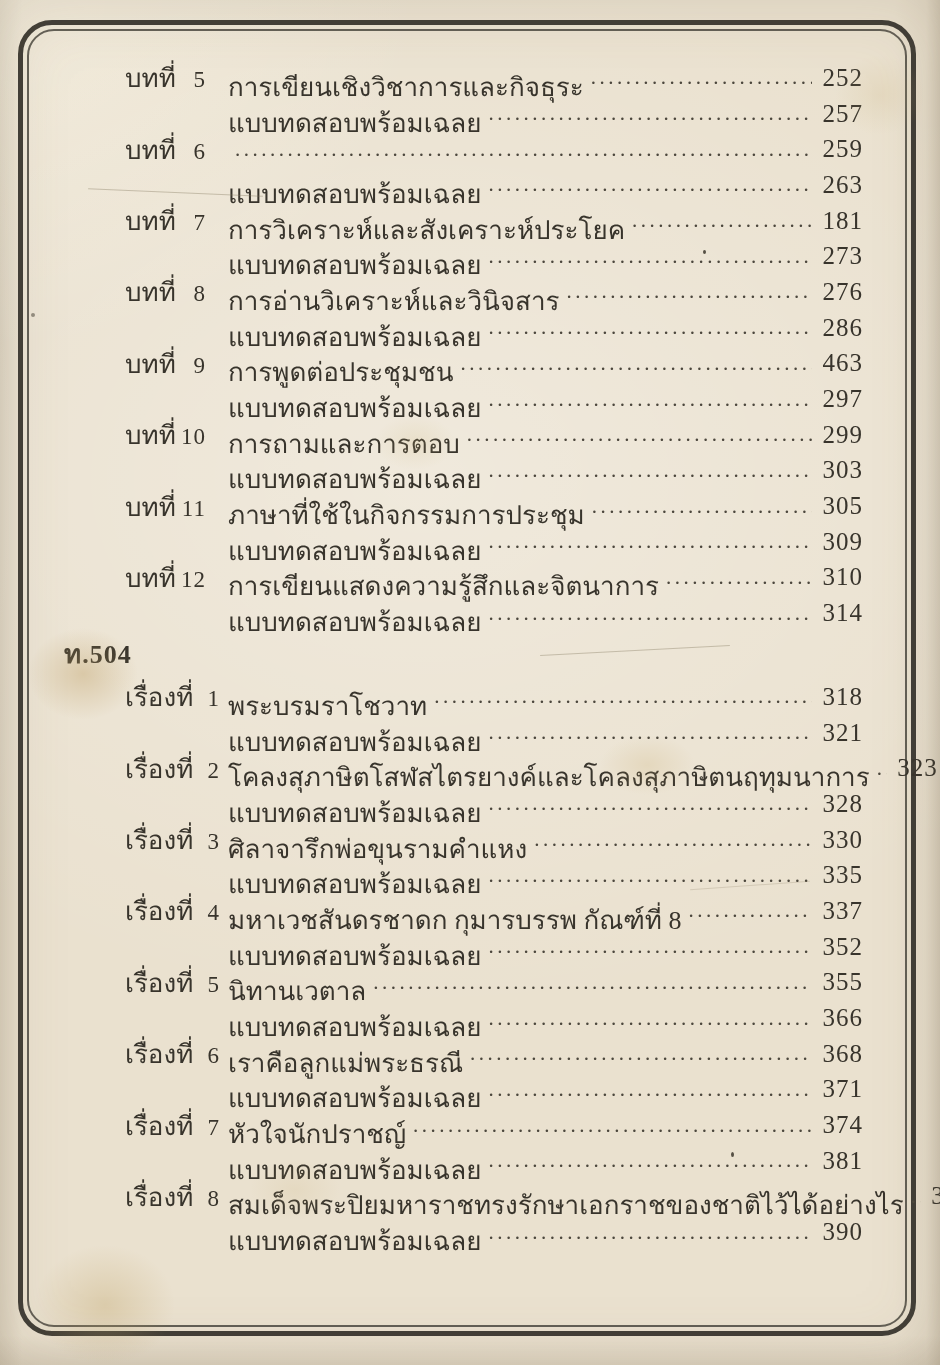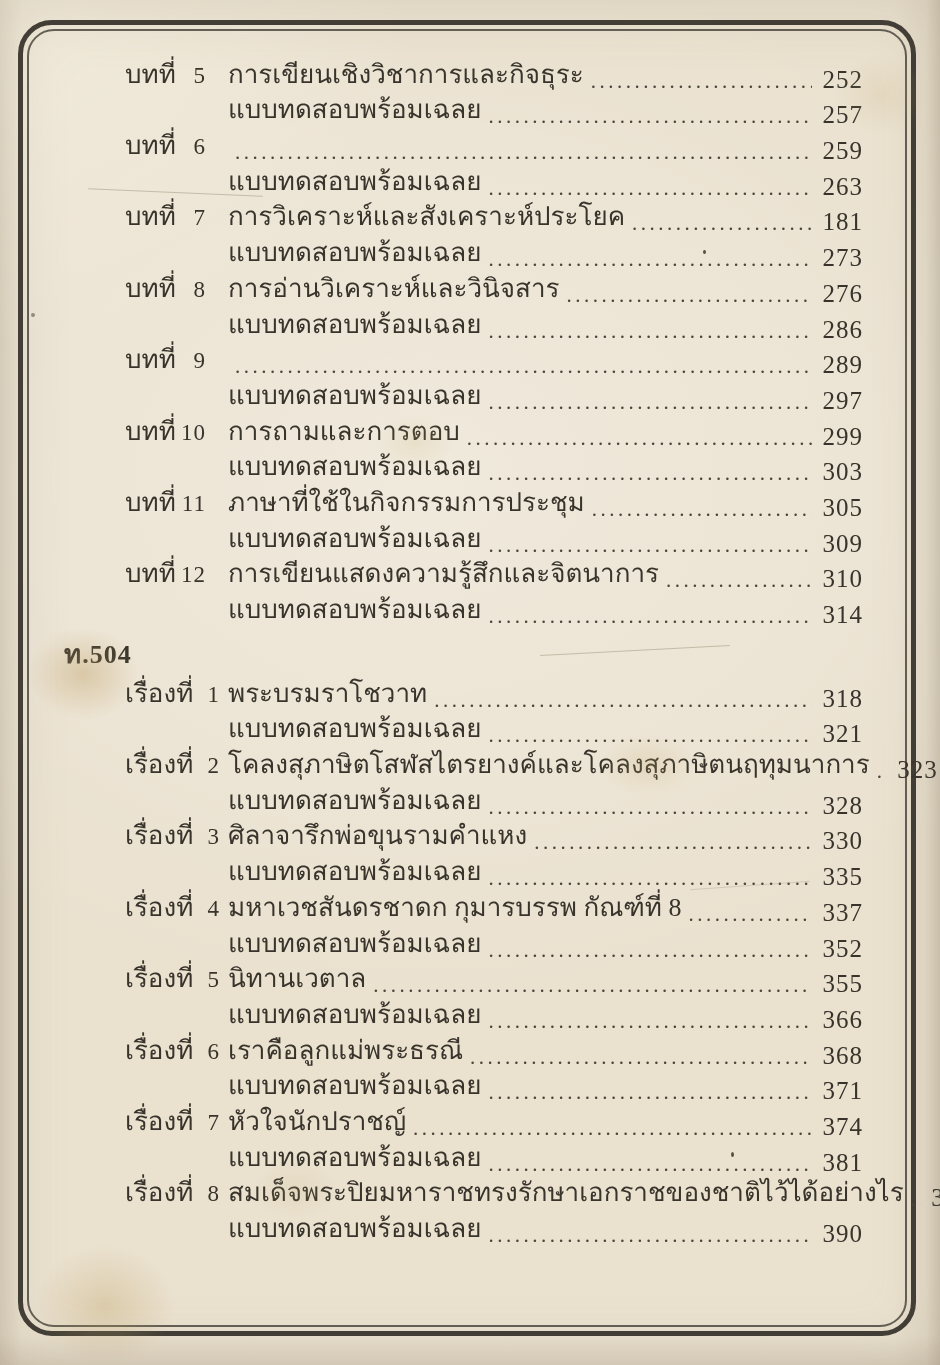--- a/index.html
+++ b/index.html
@@ -28,21 +28,21 @@
   .frame{
     position:absolute;left:18px;top:20px;right:24px;bottom:29px;
     border:5px solid var(--border);border-radius:34px;
   }
   .frame-inner{
     position:absolute;inset:4px;border:2px solid rgba(64,61,54,.8);border-radius:27px;
   }
   
   .content{position:absolute;left:0;top:58px;width:940px;}
   .row{
-    display:flex;align-items:flex-end;box-sizing:border-box;
+    display:flex;align-items:center;box-sizing:border-box;
     height:35.7px;padding:4px 77px 0 125px;white-space:nowrap;
   }
   .lbl{flex:none;width:103px;display:flex;align-items:baseline;}
   .lbl .word{font-size:26px;}
   .lbl .num{margin-left:auto;font-size:23px;letter-spacing:1px;}
   .row.chapter .lbl .num{margin-right:22px;}
   .row.story .lbl .num{margin-right:8px;}
   .title{flex:none;font-size:26px;margin-top:17px;}
   .leader{flex:1 1 auto;overflow:hidden;margin:0 3px 0 7px;min-width:10px;}
   .leader::after{
@@ -143,22 +143,23 @@
         <span class="lbl"></span>
         <span class="title">แบบทดสอบพร้อมเฉลย</span>
         <span class="leader"></span>
         <span class="pagenum">286</span>
       </div>
       <div class="row chapter">
         <span class="lbl">
           <span class="word">บทที่</span>
           <span class="num">9</span>
         </span>
-        <span class="leader"></span>
-        <span class="pagenum">289</span>
+        <span class="title">การพูดต่อประชุมชน</span>
+        <span class="leader"></span>
+        <span class="pagenum">463</span>
       </div>
       <div class="row chapter sub">
         <span class="lbl"></span>
         <span class="title">แบบทดสอบพร้อมเฉลย</span>
         <span class="leader"></span>
         <span class="pagenum">297</span>
       </div>
       <div class="row chapter">
         <span class="lbl">
           <span class="word">บทที่</span>

